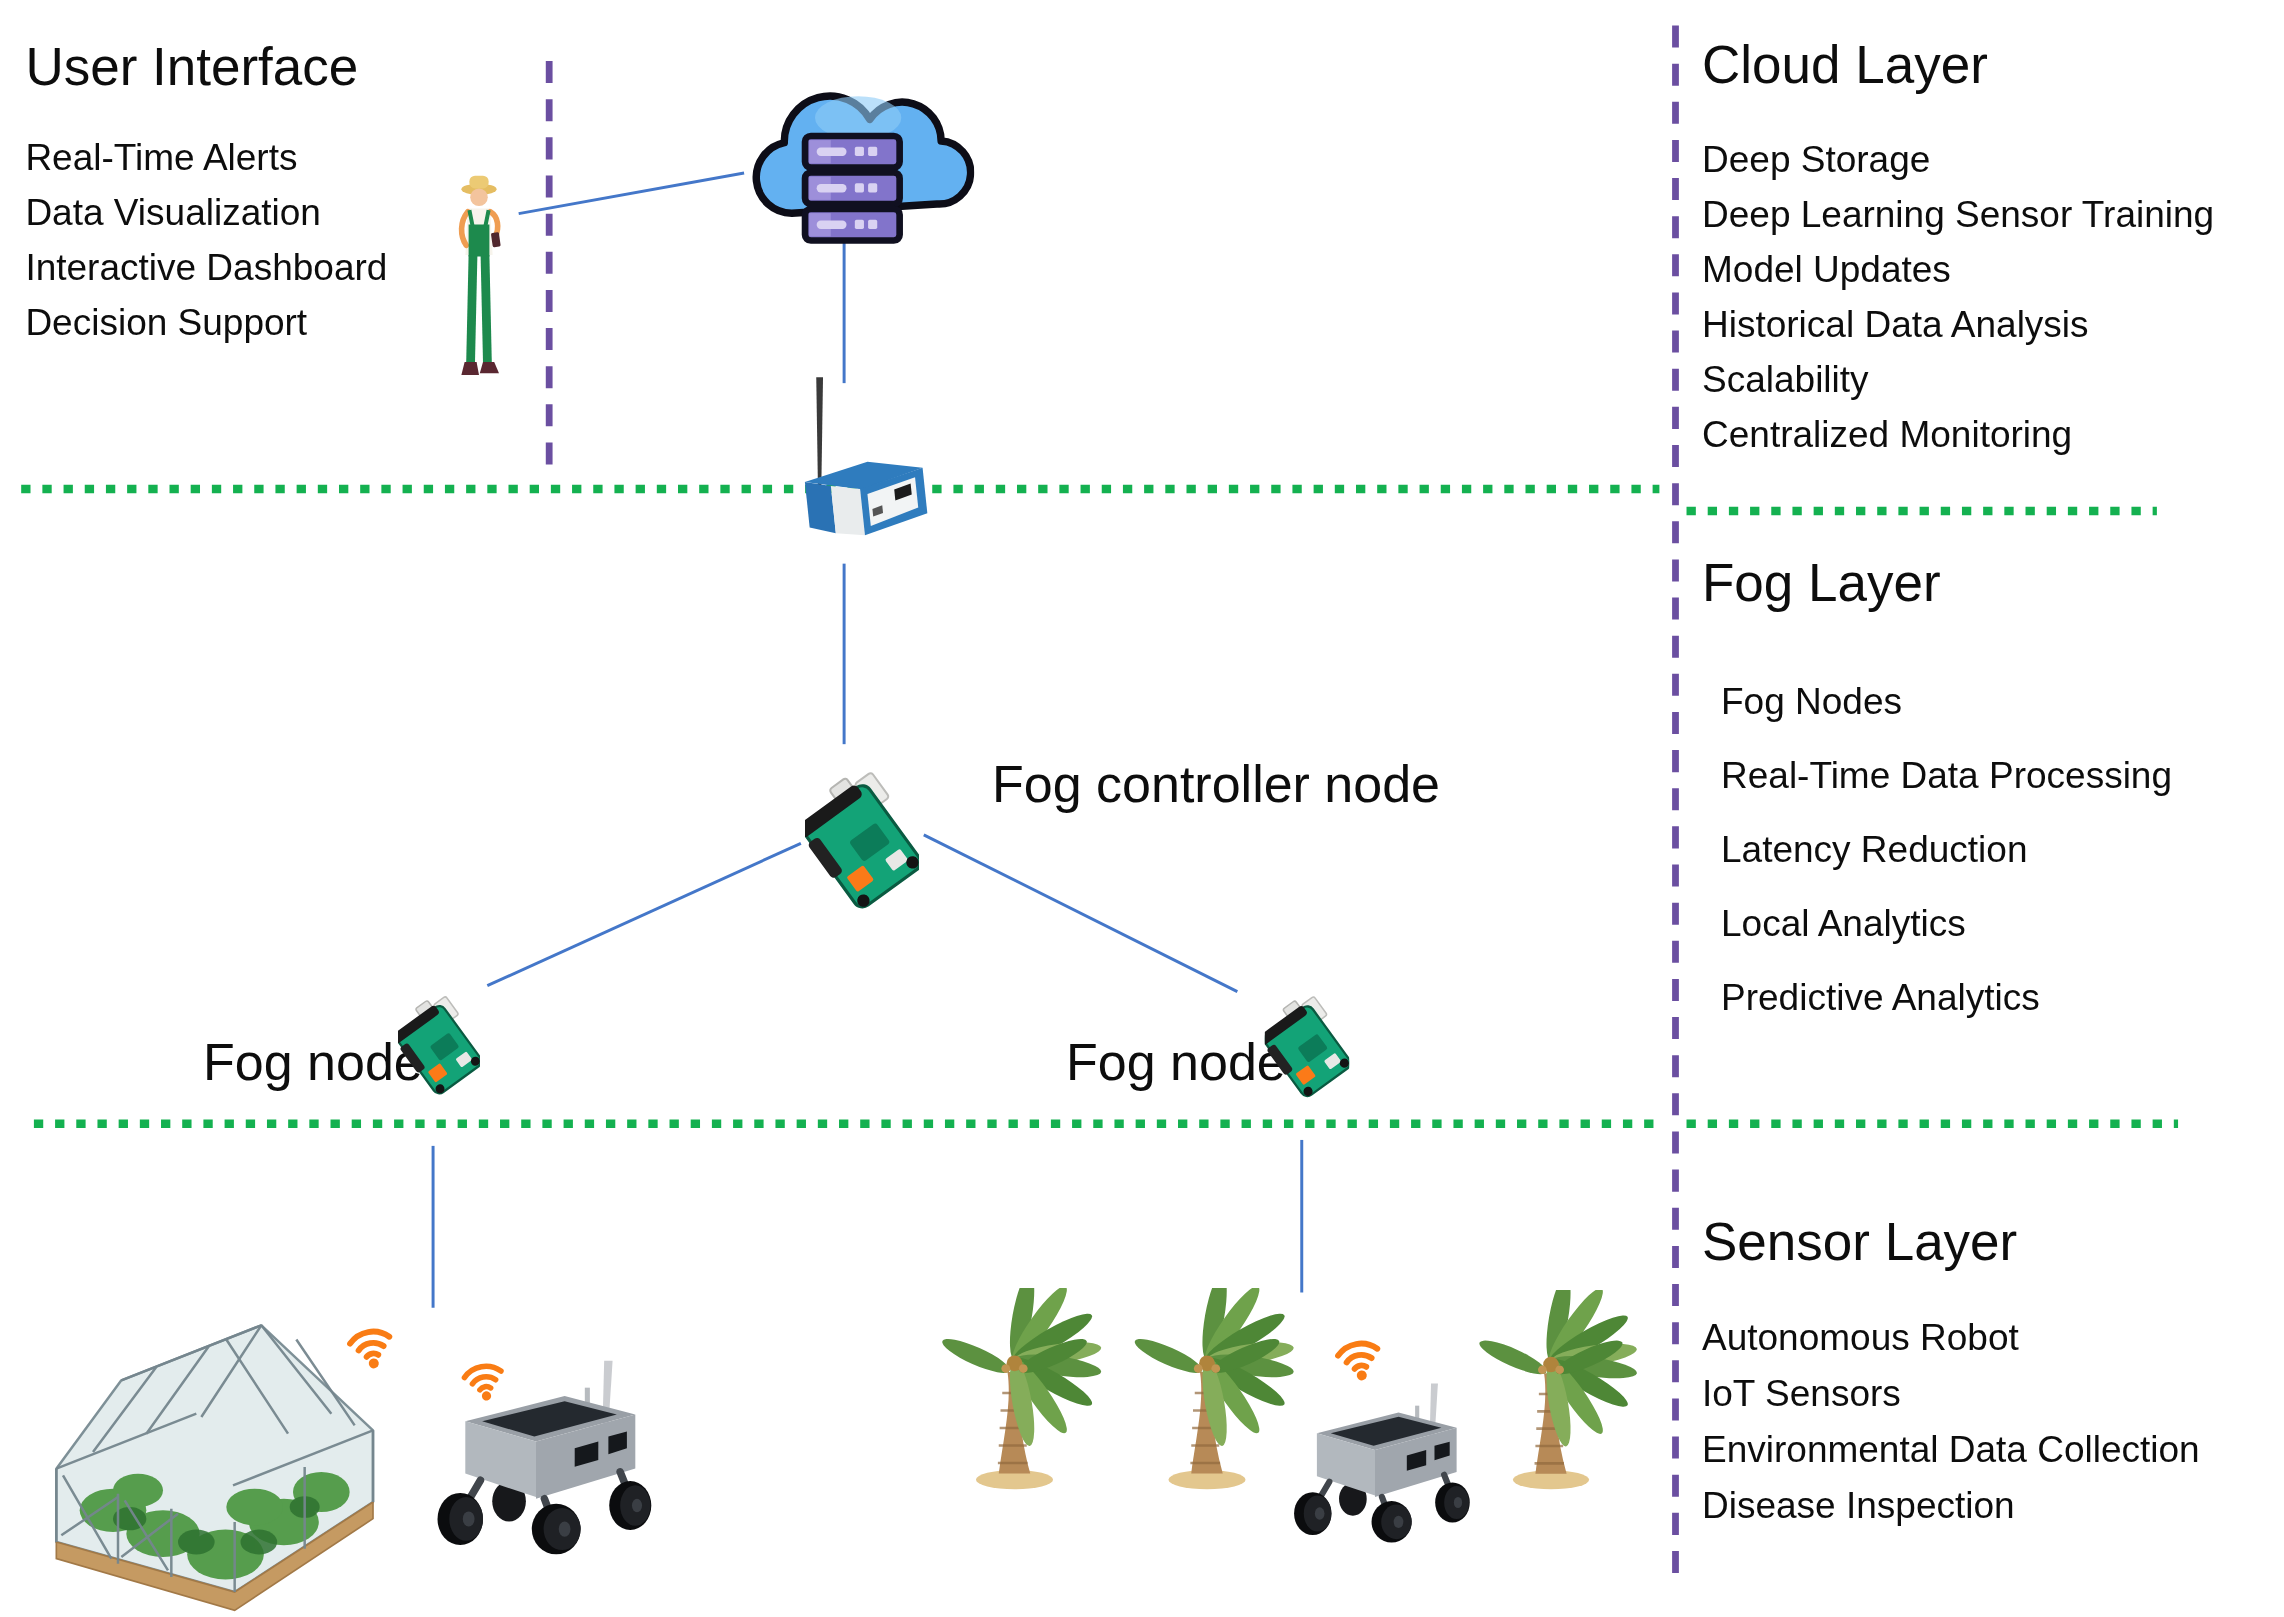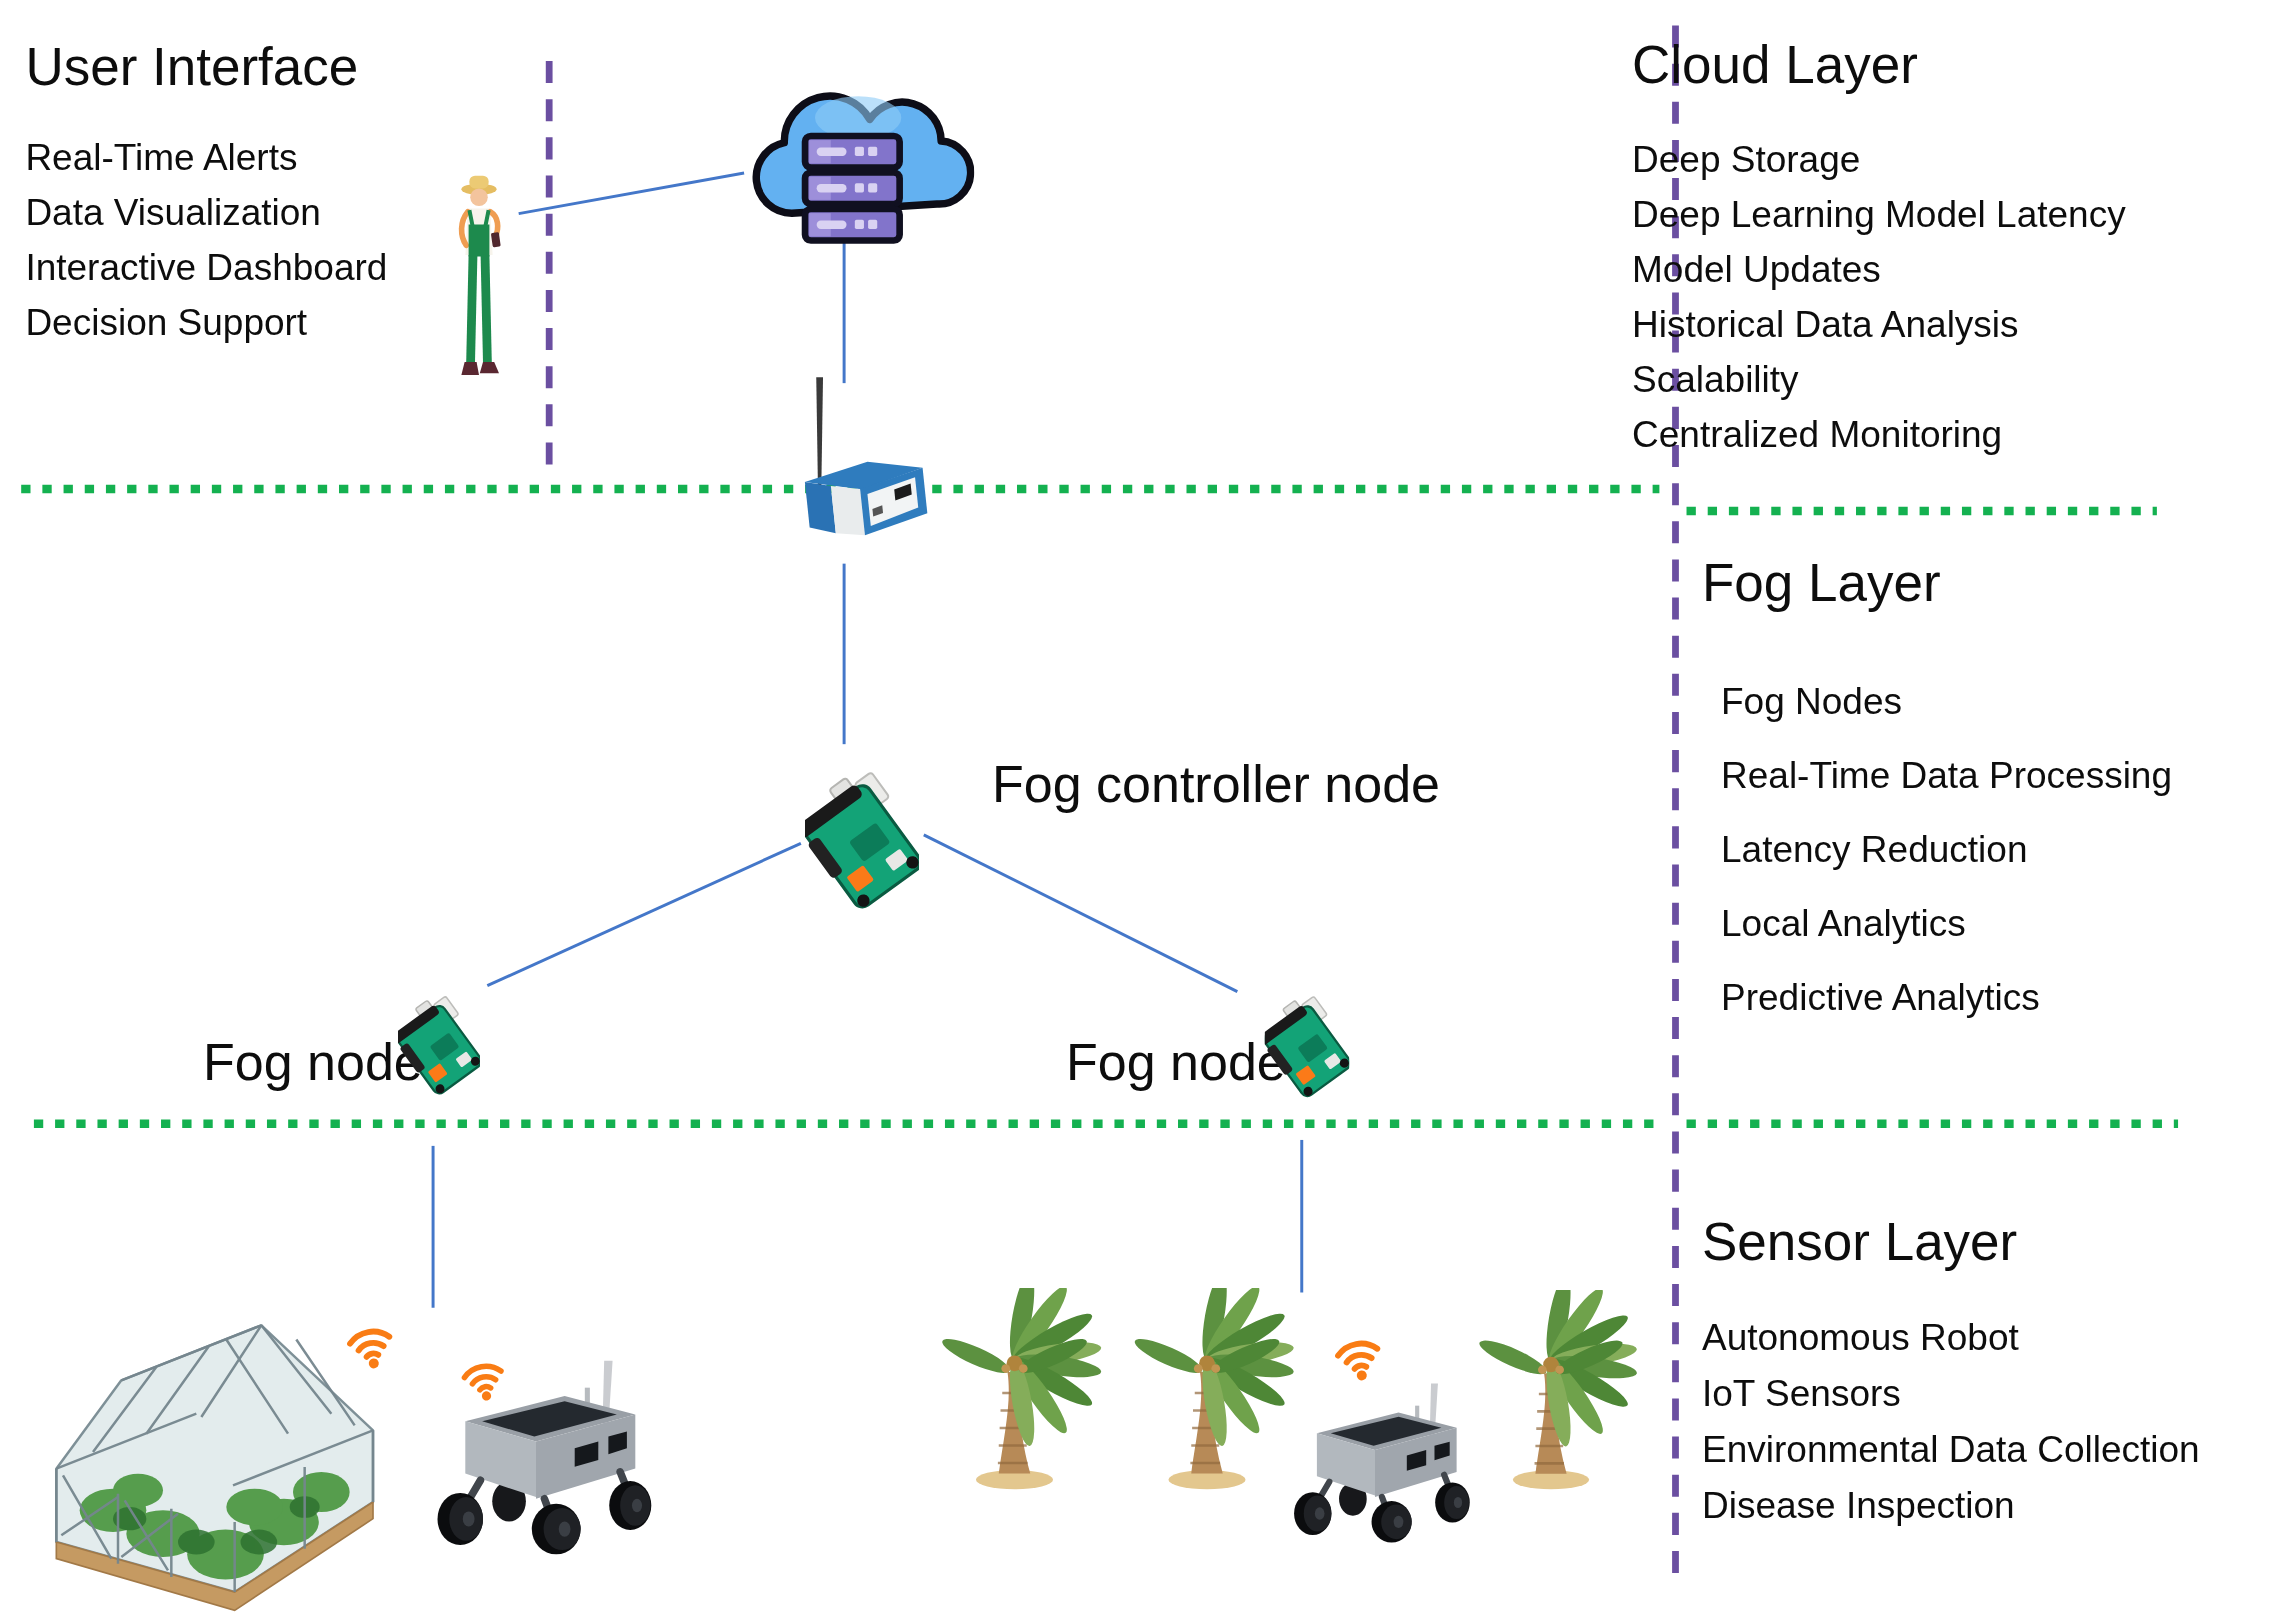--- a/index.html
+++ b/index.html
@@ -19,21 +19,21 @@
     margin:0;font-size:53px;font-weight:400;line-height:1.05;color:var(--text_color);white-space:nowrap;
   }
   .layer-block ul{
     list-style:none;margin:0;padding:0;font-size:37px;font-weight:400;white-space:nowrap;
   }
   .lh-normal li{line-height:55px;}
   .lh-tight li{line-height:56px;}
   .lh-loose li{line-height:74px;}
   #block-ui{left:25.4px;top:39px;}
   #block-ui ul{margin-top:35px;}
-  #block-cloud{left:1632px;top:37px;}
+  #block-cloud{left:1702px;top:37px;}
   #block-cloud ul{margin-top:39px;}
   #block-fog{left:1702px;top:555px;}
   #block-fog ul{margin-top:54px;margin-left:19px;}
   #block-sensor{left:1702px;top:1214px;}
   #block-sensor ul{margin-top:40px;}
   .node-label{font-size:52px;font-weight:400;white-space:nowrap;color:var(--text_color);}
   #lbl-fog-controller{left:992px;top:754px;}
   #lbl-fog-node-left{left:203px;top:1032px;}
   #lbl-fog-node-right{left:1066px;top:1032px;}
   svg{display:block;}
@@ -232,21 +232,21 @@
       <li>Data Visualization</li>
       <li>Interactive Dashboard</li>
       <li>Decision Support</li>
     </ul>
   </div>
 
   <div id="block-cloud" class="abs layer-block">
     <h2>Cloud Layer</h2>
     <ul class="lh-normal">
       <li>Deep Storage</li>
-      <li>Deep Learning Model Latency</li>
+      <li>Deep Learning Sensor Training</li>
       <li>Model Updates</li>
       <li>Historical Data Analysis</li>
       <li>Scalability</li>
       <li>Centralized Monitoring</li>
     </ul>
   </div>
 
   <div id="block-fog" class="abs layer-block">
     <h2>Fog Layer</h2>
     <ul class="lh-loose">

